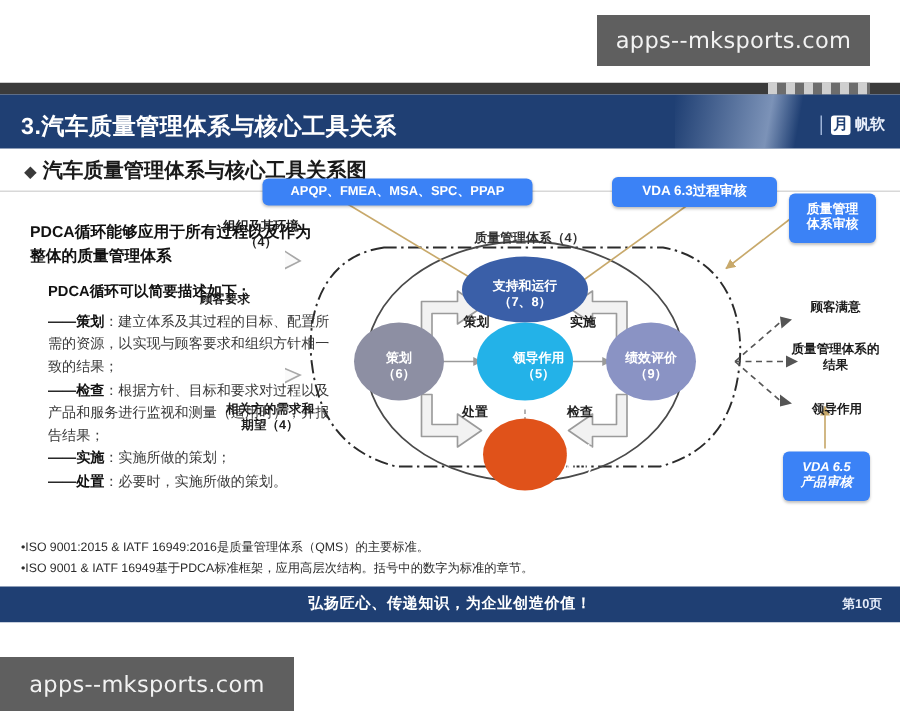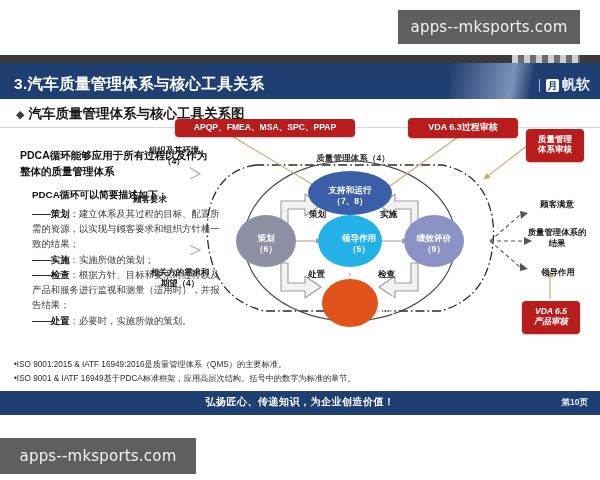--- a/index.html
+++ b/index.html
@@ -37,21 +37,21 @@
     white-space:nowrap;
   }
   .logo{
     position:absolute;right:10px;top:13px;display:flex;align-items:center;gap:3px;
   }
   .logo .bar{width:1px;height:13px;background:#9db4d8;margin-right:3px;}
   .logo .mark{
     width:13px;height:13px;background:#ffffff;border-radius:2px;
     color:#1f3f73;font-size:10px;line-height:13px;text-align:center;font-weight:700;
   }
-  .logo .txt{color:#e8eefa;font-size:14px;font-weight:700;}
+  .logo .txt{color:#e8eefa;font-size:10px;font-weight:700;}
 
   
   .subhead{
     position:absolute;left:16px;top:50px;
     font-size:13.5px;font-weight:700;color:#1a1a1a;white-space:nowrap;text-align:center;
   }
   .subhead .dia{color:#3a3a3a;font-size:11px;margin-right:4px;}
   .subline{position:absolute;left:0;top:72px;width:600px;height:1px;background:#d8d8d8;}
 
   
@@ -84,21 +84,21 @@
   }
   .footer .pageno{
     position:absolute;right:12px;top:6px;color:#e4ebf8;font-size:8.5px;font-weight:700;
   }
 
   
   #diagram{position:absolute;left:190px;top:68px;width:410px;height:240px;}
   #diagram svg{position:absolute;left:0;top:0;}
 
   .cbox{
-    position:absolute;background:#b91c1c;color:#ffffff;border-radius:4px;
+    position:absolute;background:#3b82f6;color:#ffffff;border-radius:4px;
     text-align:center;font-weight:700;line-height:1.2;
     box-shadow:0 1px 2px rgba(0,0,0,.25);
   }
   .cbox.b1{left:-15px;top:-4px;width:180px;height:15px;font-size:8.6px;padding-top:3px;}
   .cbox.b2{left:218px;top:-5px;width:110px;height:16px;font-size:9px;padding-top:4px;}
   .cbox.b3{left:336px;top:6px;width:58px;height:28px;font-size:8.6px;padding-top:5px;}
   .cbox.b4{left:332px;top:178px;width:58px;height:28px;font-size:8.6px;padding-top:5px;font-style:italic;}
 
   .nlabel{
     position:absolute;text-align:center;font-size:8.4px;color:#1c1c1c;
@@ -145,22 +145,22 @@
 
   <div class="subhead">
     <span class="dia">◆</span><span>汽车质量管理体系与核心工具关系图</span>
   </div>
   <div class="subline"></div>
 
   <div class="pdca-lead">PDCA循环能够应用于所有过程以及作为整体的质量管理体系</div>
   <div class="pdca-body">
     <span class="head">PDCA循环可以简要描述如下：</span>
     <p><span class="bt"><span>——</span><span>策划</span></span><span>：建立体系及其过程的目标、配置所需的资源，以实现与顾客要求和组织方针相一致的结果；</span></p>
+    <p><span class="bt"><span>——</span><span>检查</span></span><span>：根据方针、目标和要求对过程以及产品和服务进行监视和测量（适用时），并报告结果；</span></p>
     <p><span class="bt"><span>——</span><span>实施</span></span><span>：实施所做的策划；</span></p>
-    <p><span class="bt"><span>——</span><span>检查</span></span><span>：根据方针、目标和要求对过程以及产品和服务进行监视和测量（适用时），并报告结果；</span></p>
     <p><span class="bt"><span>——</span><span>处置</span></span><span>：必要时，实施所做的策划。</span></p>
   </div>
 
   <div id="diagram">
 
     <svg width="410" height="240" viewBox="0 0 410 240">
       <defs>
         <marker id="ah" markerWidth="7" markerHeight="7" refX="5.5" refY="3" orient="auto">
           <path d="M0,0 L6,3 L0,6 z" fill="#c8a96b"></path>
         </marker>

